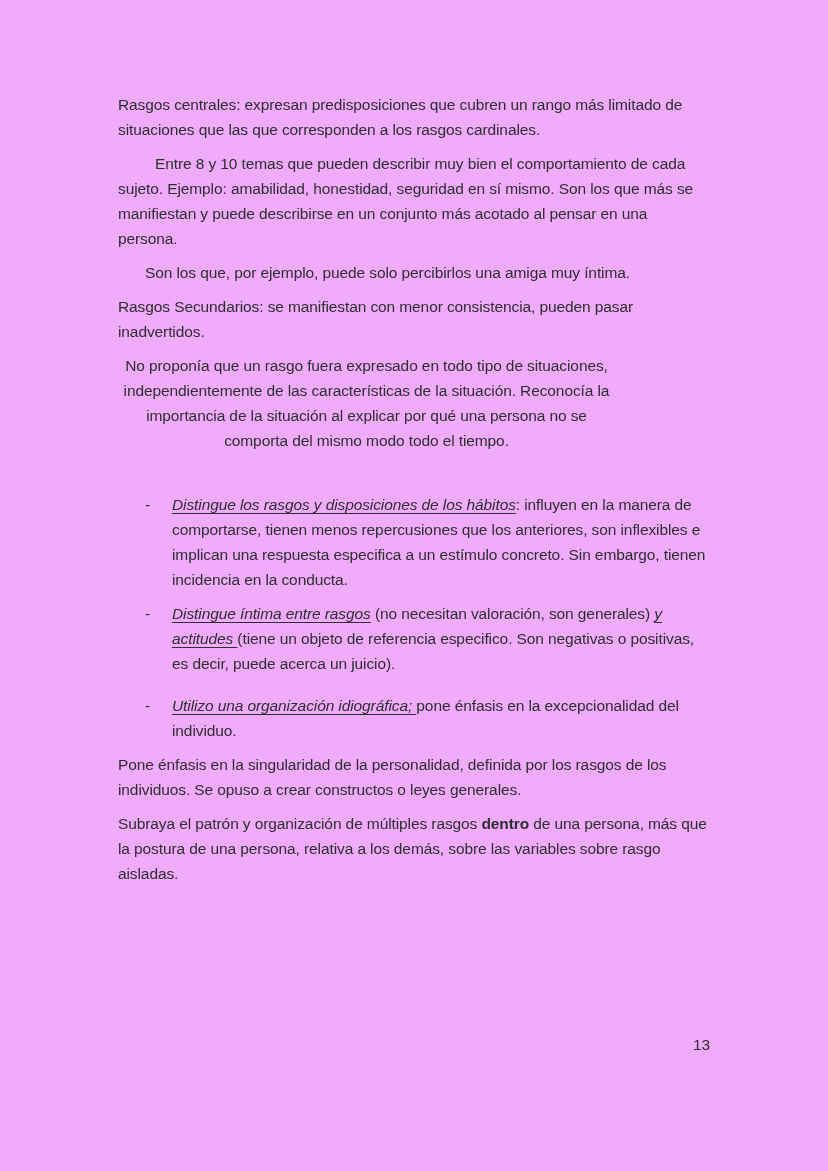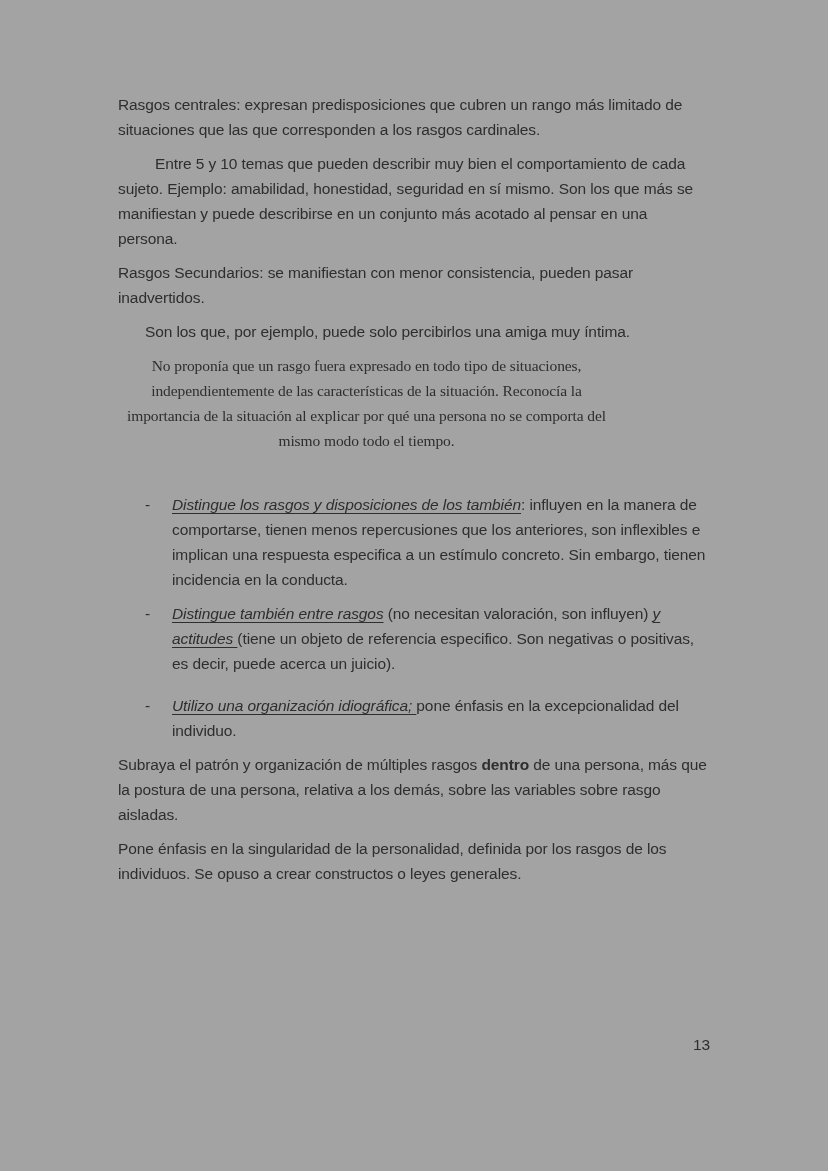--- a/index.html
+++ b/index.html
@@ -5,39 +5,38 @@
   html, body {
     margin: 0;
     padding: 0;
     background: #ffffff;
   }
   .page {
     position: relative;
     width: 828px;
     height: 1171px;
     box-sizing: border-box;
-    background: #a3a3a3;
+    background: #f0abfc;
     padding: 92px 118px 0 118px;
     font-family: "Liberation Sans", sans-serif;
     font-size: 15.5px;
     line-height: 25px;
     color: #2e2e2e;
     letter-spacing: -0.1px;
     overflow: hidden;
   }
   .para {
     margin: 0 0 9px 0;
   }
   .para.normal { text-indent: 0; }
   .para.indent-lg { text-indent: 37px; }
   .para.indent-sm { text-indent: 27px; }
   .para.center {
     text-align: center;
     margin-right: 95px;
-    font-family: Liberation Serif, serif;
   }
   .bullet {
     position: relative;
     padding-left: 54px;
     margin: 0 0 9px 0;
   }
   .bullet .dash {
     position: absolute;
     left: 27px;
     top: 0;
@@ -56,26 +55,26 @@
     right: 118px;
     line-height: 25px;
   }
 </style>
 </head>
 <body>
 
 <div class="page">
   <div>
       <p class="para normal"><span class="run">Rasgos centrales: expresan predisposiciones que cubren un rango más limitado de situaciones que las que corresponden a los rasgos cardinales.</span></p>
-      <p class="para indent-lg"><span class="run">Entre 5 y 10 temas que pueden describir muy bien el comportamiento de cada sujeto. Ejemplo: amabilidad, honestidad, seguridad en sí mismo. Son los que más se manifiestan y puede describirse en un conjunto más acotado al pensar en una persona.</span></p>
+      <p class="para indent-lg"><span class="run">Entre 8 y 10 temas que pueden describir muy bien el comportamiento de cada sujeto. Ejemplo: amabilidad, honestidad, seguridad en sí mismo. Son los que más se manifiestan y puede describirse en un conjunto más acotado al pensar en una persona.</span></p>
+      <p class="para indent-sm"><span class="run">Son los que, por ejemplo, puede solo percibirlos una amiga muy íntima.</span></p>
       <p class="para normal"><span class="run">Rasgos Secundarios: se manifiestan con menor consistencia, pueden pasar inadvertidos.</span></p>
-      <p class="para indent-sm"><span class="run">Son los que, por ejemplo, puede solo percibirlos una amiga muy íntima.</span></p>
       <p class="para center"><span class="run">No proponía que un rasgo fuera expresado en todo tipo de situaciones, independientemente de las características de la situación. Reconocía la importancia de la situación al explicar por qué una persona no se comporta del mismo modo todo el tiempo.</span></p>
       <div class="spacer" style="height: 30px;"></div>
-      <div class="bullet"><span class="dash">-</span><span><span class="run it ul">Distingue los rasgos y disposiciones de los también</span><span class="run">: influyen en la manera de comportarse, tienen menos repercusiones que los anteriores, son inflexibles e implican una respuesta especifica a un estímulo concreto. Sin embargo, tienen incidencia en la conducta.</span></span></div>
-      <div class="bullet"><span class="dash">-</span><span><span class="run it ul">Distingue también entre rasgos</span><span class="run"> (no necesitan valoración, son influyen) </span><span class="run it ul">y actitudes </span><span class="run">(tiene un objeto de referencia especifico. Son negativas o positivas, es decir, puede acerca un juicio).</span></span></div>
+      <div class="bullet"><span class="dash">-</span><span><span class="run it ul">Distingue los rasgos y disposiciones de los hábitos</span><span class="run">: influyen en la manera de comportarse, tienen menos repercusiones que los anteriores, son inflexibles e implican una respuesta especifica a un estímulo concreto. Sin embargo, tienen incidencia en la conducta.</span></span></div>
+      <div class="bullet"><span class="dash">-</span><span><span class="run it ul">Distingue íntima entre rasgos</span><span class="run"> (no necesitan valoración, son generales) </span><span class="run it ul">y actitudes </span><span class="run">(tiene un objeto de referencia especifico. Son negativas o positivas, es decir, puede acerca un juicio).</span></span></div>
       <div class="spacer" style="height: 8px;"></div>
       <div class="bullet"><span class="dash">-</span><span><span class="run it ul">Utilizo una organización idiográfica; </span><span class="run">pone énfasis en la excepcionalidad del individuo.</span></span></div>
+      <p class="para normal"><span class="run">Pone énfasis en la singularidad de la personalidad, definida por los rasgos de los individuos. Se opuso a crear constructos o leyes generales.</span></p>
       <p class="para normal"><span class="run">Subraya el patrón y organización de múltiples rasgos </span><span class="run bd">dentro</span><span class="run"> de una persona, más que la postura de una persona, relativa a los demás, sobre las variables sobre rasgo aisladas.</span></p>
-      <p class="para normal"><span class="run">Pone énfasis en la singularidad de la personalidad, definida por los rasgos de los individuos. Se opuso a crear constructos o leyes generales.</span></p>
     </div>
   <div class="page-number">13</div>
 </div>
 
 </body></html>

